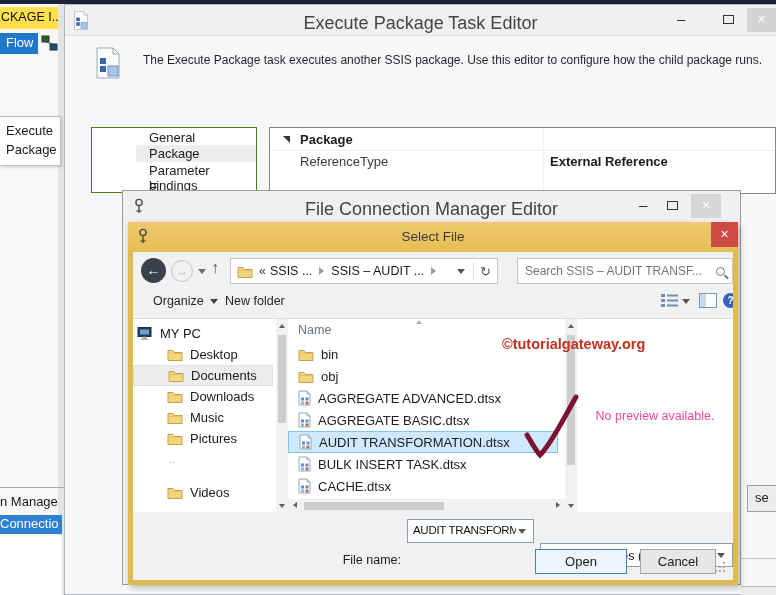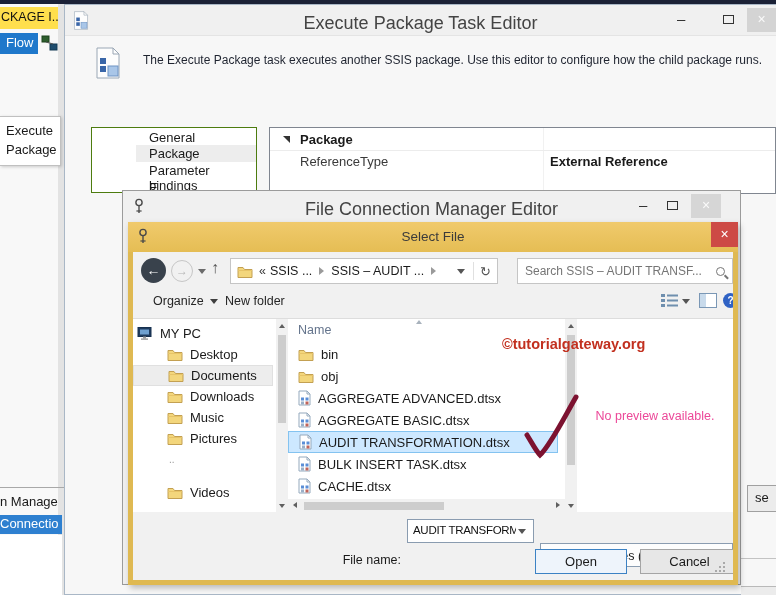--- a/index.html
+++ b/index.html
@@ -322,21 +322,21 @@
       <div class="abs combo" style="left:274px;top:267px;width:127px;height:24px;">
         <input style="width: 108px; font-size: 11.5px; letter-spacing: -0.3px; padding: 4px 0px 0px 5px; color: rgb(17, 17, 17);" value="AUDIT TRANSFORMATION.dtsx">
         <span class="tri-d"></span>
       </div>
       <div class="abs combo" style="left:407px;top:267px;width:193px;height:24px;background:#fdfdfd;">
         <span class="abs" style="left:8px;top:5px;font-size:12.5px;">SSIS packages (*.dtsx)</span>
         <span class="tri-d"></span>
       </div>
 
       <div class="abs btn" style="left:402px;top:297px;width:92px;height:25px;border-color:#3c82c4;background:#eef4fb;">Open</div>
-      <div class="abs btn" style="left:507px;top:297px;width:99px;height:25px;">Cancel</div>
+      <div class="abs btn" style="left:507px;top:297px;width:76px;height:25px;">Cancel</div>
 
       <div class="abs grip" style="left:582px;top:310px;">
         <i style="left:8px;top:0;"></i>
           <i style="left:4px;top:4px;"></i>
           <i style="left:8px;top:4px;"></i>
         <i style="left:0;top:8px;"></i>
           <i style="left:4px;top:8px;"></i>
           <i style="left:8px;top:8px;"></i>
       </div>
     </div>

